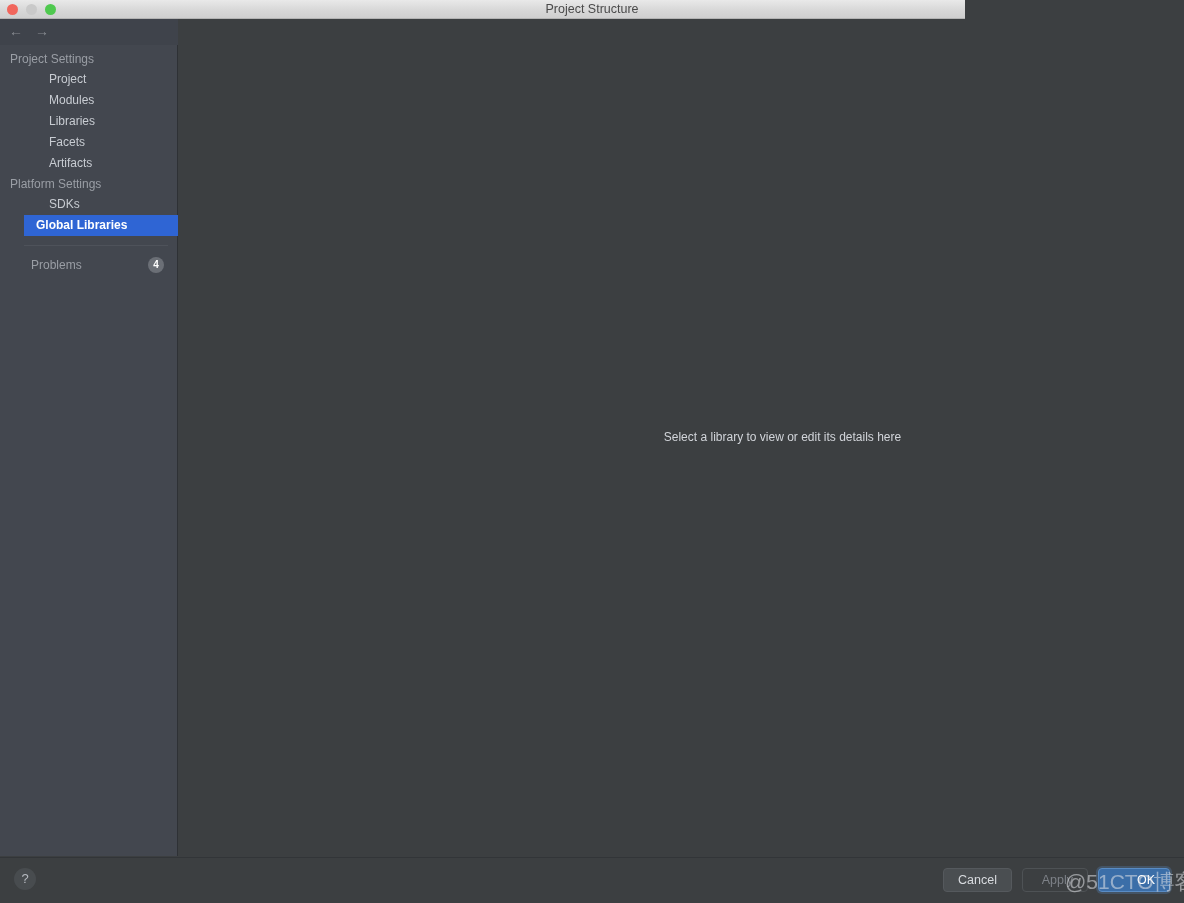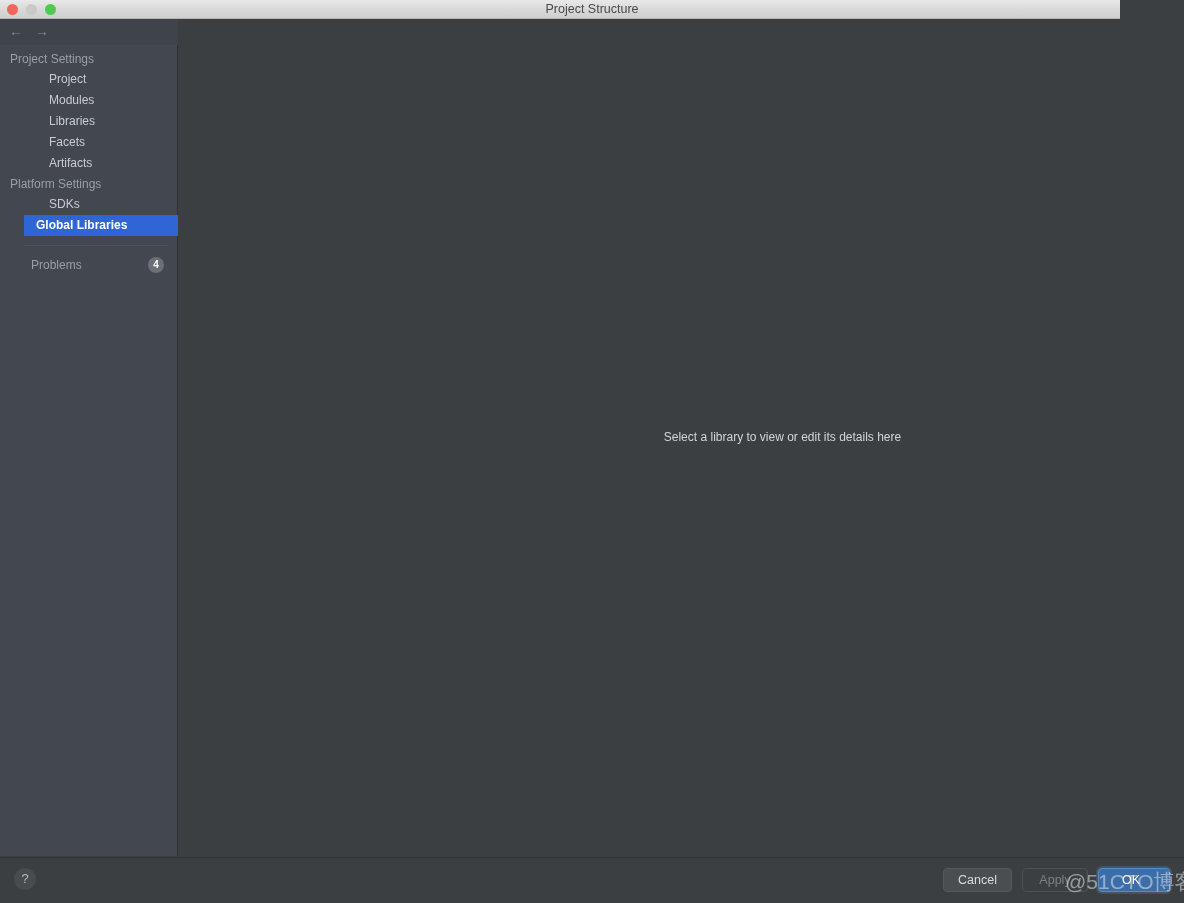--- a/index.html
+++ b/index.html
@@ -17,21 +17,21 @@
     position: relative;
     width: 1184px;
     height: 903px;
     background: #3c3f41;
   }
 
   
   .titlebar {
     position: absolute;
     left: 0; top: 0;
-    width: 1120px; height: 19px;
+    width: 965px; height: 19px;
     background: linear-gradient(to bottom, #e9e9e9 0%, #d8d8d8 55%, #cfcfcf 100%);
     border-bottom: 1px solid #b3b3b3;
   }
   .traffic {
     position: absolute;
     left: 7px; top: 4px;
     display: flex;
     gap: 8px;
     align-items: center;
   }
@@ -225,21 +225,21 @@
     gap: 10px;
     align-items: center;
   }
   .btn {
     height: 24px;
     min-width: 66px;
     padding: 0 14px;
     border-radius: 4px;
     font-size: 12.5px;
     line-height: 22px;
-    text-align: center;
+    text-align: right;
     cursor: default;
     border: 1px solid #55595d;
     background: #4a4e51;
     color: #d8dbdf;
   }
   .btn.apply {
     background: transparent;
     color: #7d8187;
     border: 1px solid #4e5255;
   }

